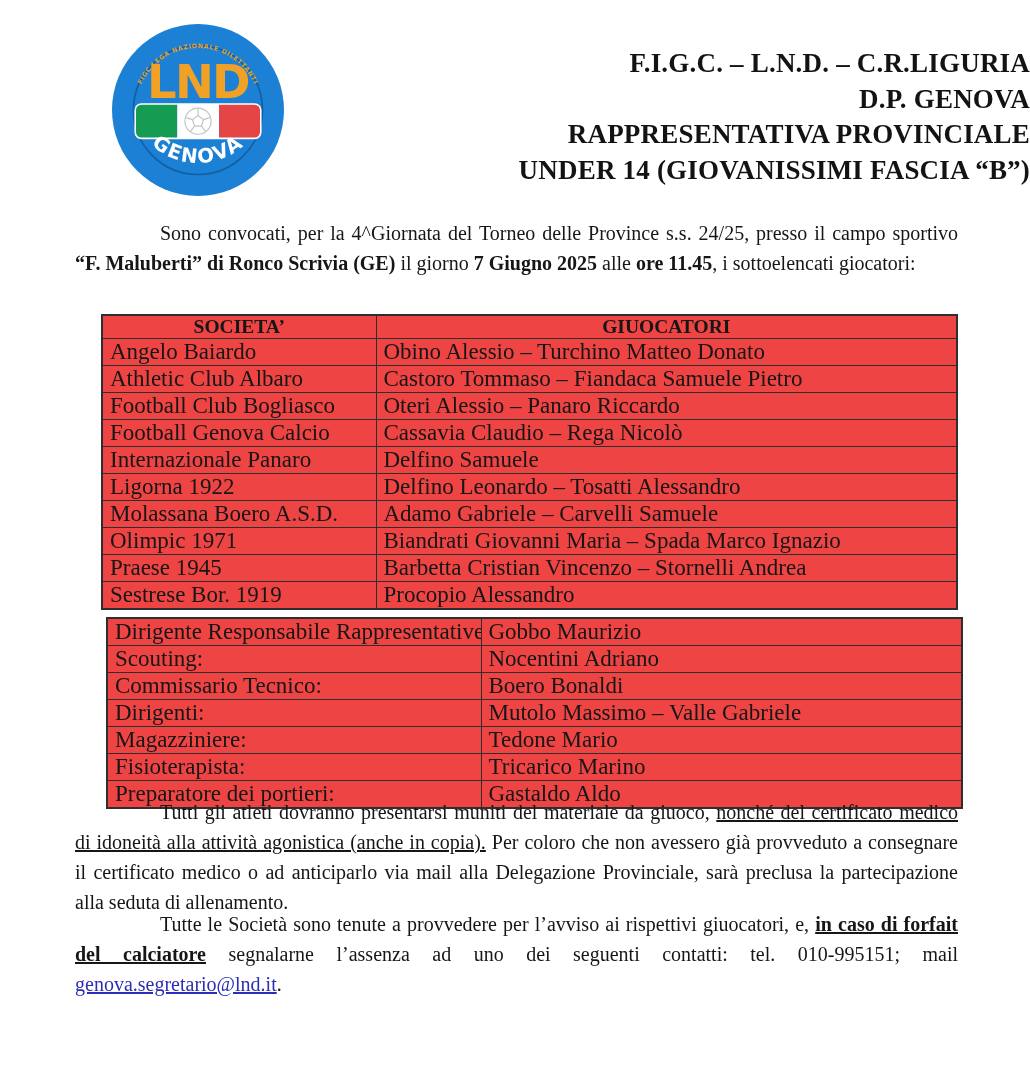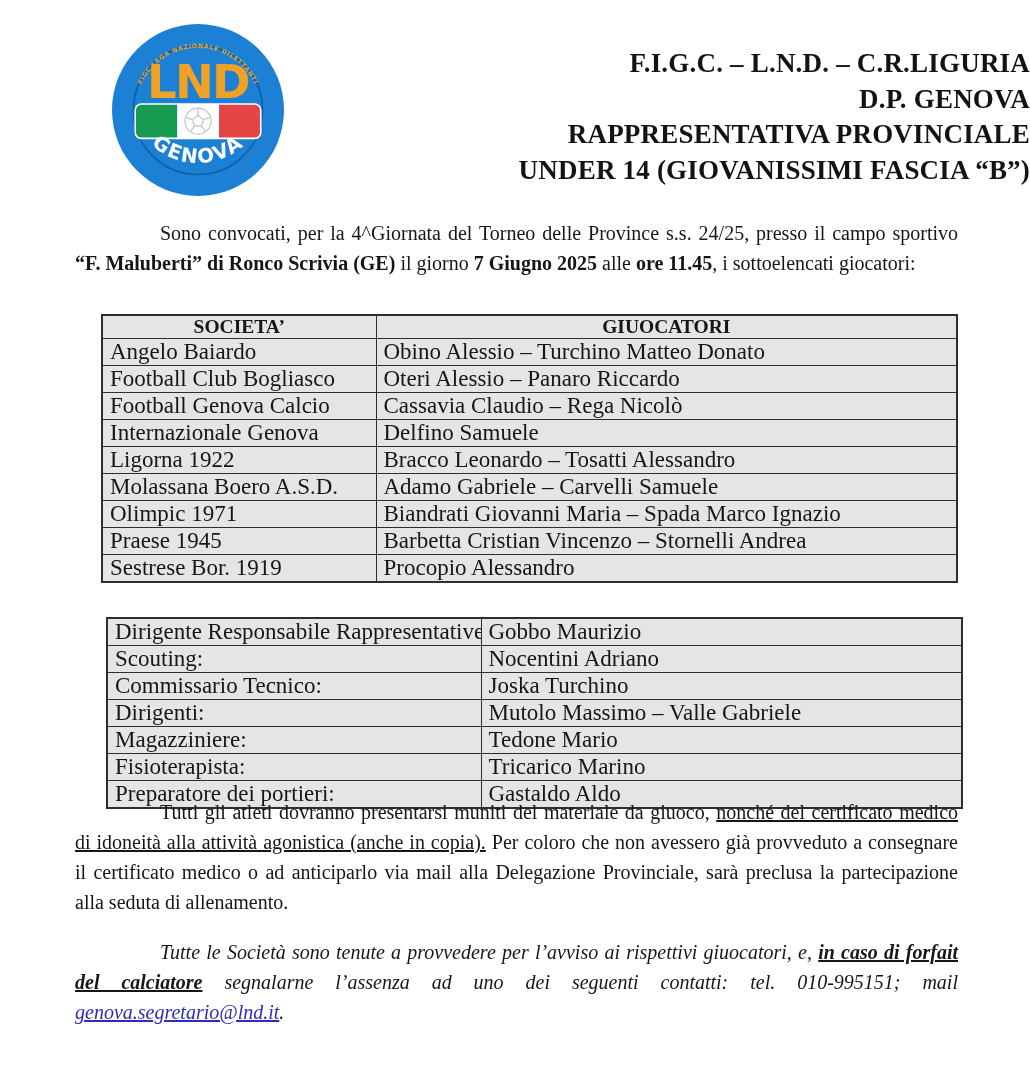--- a/index.html
+++ b/index.html
@@ -27,26 +27,26 @@
     position: absolute; left: 75px; width: 883px;
     font-size: 20px; line-height: 30px;
     text-align: justify; text-indent: 85px;
     color: #161616;
   }
   .para b { font-weight: bold; }
   .u { text-decoration: underline; }
   .bu { font-weight: bold; text-decoration: underline; }
   .para-intro { top: 218px; }
   .para-material { top: 797px; }
-  .para-forfait { top: 937px; font-style: italic; }
+  .para-forfait { top: 909px; }
   .para-disciplinary { top: 1000px; font-weight: bold; color: #111111; }
   a.mail-link { text-decoration: underline; cursor: pointer; }
 
   
-  table { border-collapse: collapse; table-layout: fixed; background: #e5e5e5; }
+  table { border-collapse: collapse; table-layout: fixed; background: #ef4444; }
   .tbl { position: absolute; width: 857px; border: 2px solid #2e2e2e; }
   .tbl td, .tbl th {
     border: 1px solid #2e2e2e;
     font-size: 23px;
     height: 23px;
     padding: 0 7px;
     vertical-align: middle;
     white-space: nowrap; overflow: hidden;
   }
   .roster { top: 314px; left: 101px; }
@@ -116,34 +116,38 @@
     <tbody>
         <tr>
       <th>SOCIETA’</th>
       <th>GIUOCATORI</th>
     </tr>
     <tr>
           <td>Angelo Baiardo</td>
           <td>Obino Alessio – Turchino Matteo Donato</td>
         </tr>
     <tr>
+          <td>Athletic Club Albaro</td>
+          <td>Castoro Tommaso – Fiandaca Samuele Pietro</td>
+        </tr>
+    <tr>
           <td>Football Club Bogliasco</td>
           <td>Oteri Alessio – Panaro Riccardo</td>
         </tr>
     <tr>
           <td>Football Genova Calcio</td>
           <td>Cassavia Claudio – Rega Nicolò</td>
         </tr>
     <tr>
-          <td>Internazionale Genova</td>
+          <td>Internazionale Panaro</td>
           <td>Delfino Samuele</td>
         </tr>
     <tr>
           <td>Ligorna 1922</td>
-          <td>Bracco Leonardo – Tosatti Alessandro</td>
+          <td>Delfino Leonardo – Tosatti Alessandro</td>
         </tr>
     <tr>
           <td>Molassana Boero A.S.D.</td>
           <td>Adamo Gabriele – Carvelli Samuele</td>
         </tr>
     <tr>
           <td>Olimpic 1971</td>
           <td>Biandrati Giovanni Maria – Spada Marco Ignazio</td>
         </tr>
     <tr>
@@ -166,21 +170,21 @@
         <tr>
           <td>Dirigente Responsabile Rappresentative:</td>
           <td>Gobbo Maurizio</td>
         </tr>
     <tr>
           <td>Scouting:</td>
           <td>Nocentini Adriano</td>
         </tr>
     <tr>
           <td>Commissario Tecnico:</td>
-          <td>Joska Turchino</td>
+          <td>Boero Bonaldi</td>
         </tr>
     <tr>
           <td>Dirigenti:</td>
           <td>Mutolo Massimo – Valle Gabriele</td>
         </tr>
     <tr>
           <td>Magazziniere:</td>
           <td>Tedone Mario</td>
         </tr>
     <tr>

